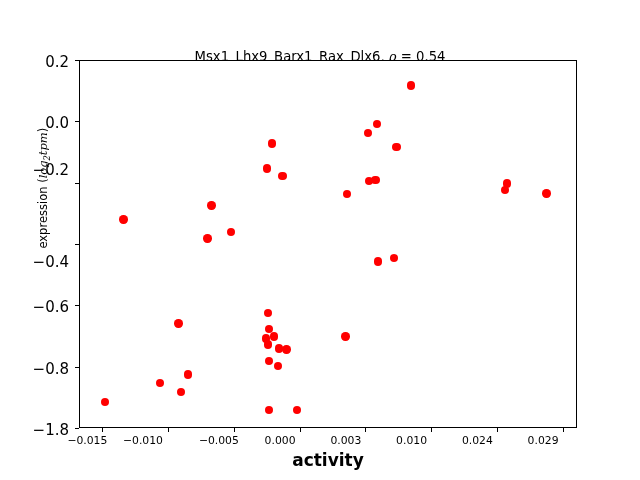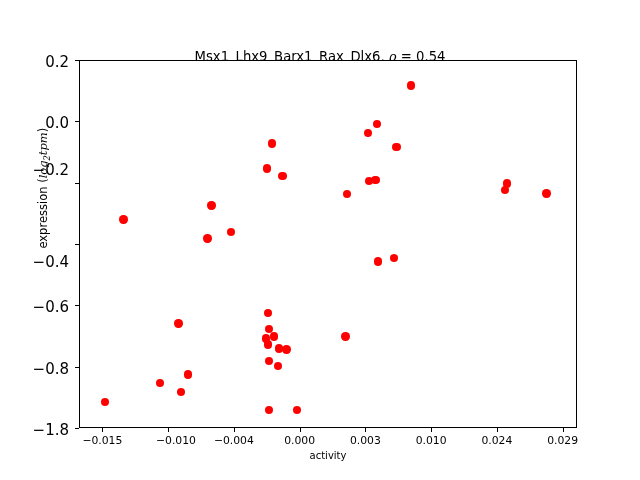--- a/index.html
+++ b/index.html
@@ -72,21 +72,20 @@
     top: 428px;
     width: 1px;
     height: 3.6px;
     background: #000000;
   }
   .xticklabel {
     position: absolute;
     top: 434px;
     font-size: 10.8px;
     color: #000000;
-    text-align: center;
     width: 70px;
     margin-left: -35px;
     white-space: pre;
   }
   .ytick {
     position: absolute;
     left: 75.4px;
     width: 3.6px;
     height: 1px;
     background: #000000;
@@ -101,22 +100,23 @@
     margin-top: -7px;
     white-space: pre;
   }
   
   #xlabel {
     position: absolute;
     left: 79px;
     width: 498px;
     top: 450px;
     text-align: center;
-    font-size: 10px;
-    color: #000000;
+    font-size: 17px;
+    color: #000000;
+    font-weight: bold;
   }
   #ylabel {
     position: absolute;
     left: -86px;
     top: 180px;
     width: 260px;
     text-align: center;
     font-size: 11.5px;
     color: #000000;
     transform: rotate(-90deg);
@@ -157,22 +157,22 @@
   <div class="xtick" style="left:102.4px"></div>
   <div class="xtick" style="left:168.1px"></div>
   <div class="xtick" style="left:233.9px"></div>
   <div class="xtick" style="left:299.6px"></div>
   <div class="xtick" style="left:365.4px"></div>
   <div class="xtick" style="left:431.1px"></div>
   <div class="xtick" style="left:496.9px"></div>
   <div class="xtick" style="left:562.6px"></div>
 
   <div class="xticklabel" style="left:102.4px">−0.015</div>
-  <div class="xticklabel" style="left:176px">−0.010</div>
-  <div class="xticklabel" style="left:233.9px">−0.004</div>
+  <div class="xticklabel" style="left:158px">−0.010</div>
+  <div class="xticklabel" style="left:233.9px">−0.005</div>
   <div class="xticklabel" style="left:299.6px">0.000</div>
   <div class="xticklabel" style="left:365.4px">0.003</div>
   <div class="xticklabel" style="left:431.1px">0.010</div>
   <div class="xticklabel" style="left:496.9px">0.024</div>
   <div class="xticklabel" style="left:562.6px">0.029</div>
 
   <div id="axes">
     <div id="plot-area">
         <div class="point" style="left: 24.97px; top: 340.98px; background: rgb(255, 0, 0); width: 8.4px; height: 8.4px; margin-left: -4.2px; margin-top: -4.2px;"></div>
         <div class="point" style="left: 43.36px; top: 158.51px; background: rgb(255, 0, 0); width: 8.4px; height: 8.4px; margin-left: -4.2px; margin-top: -4.2px;"></div>

